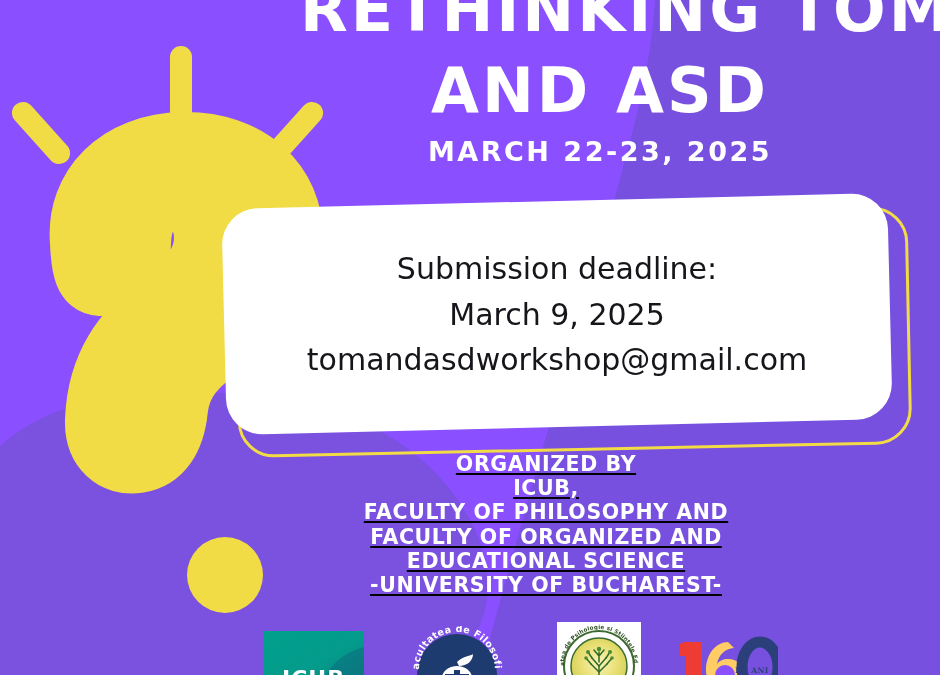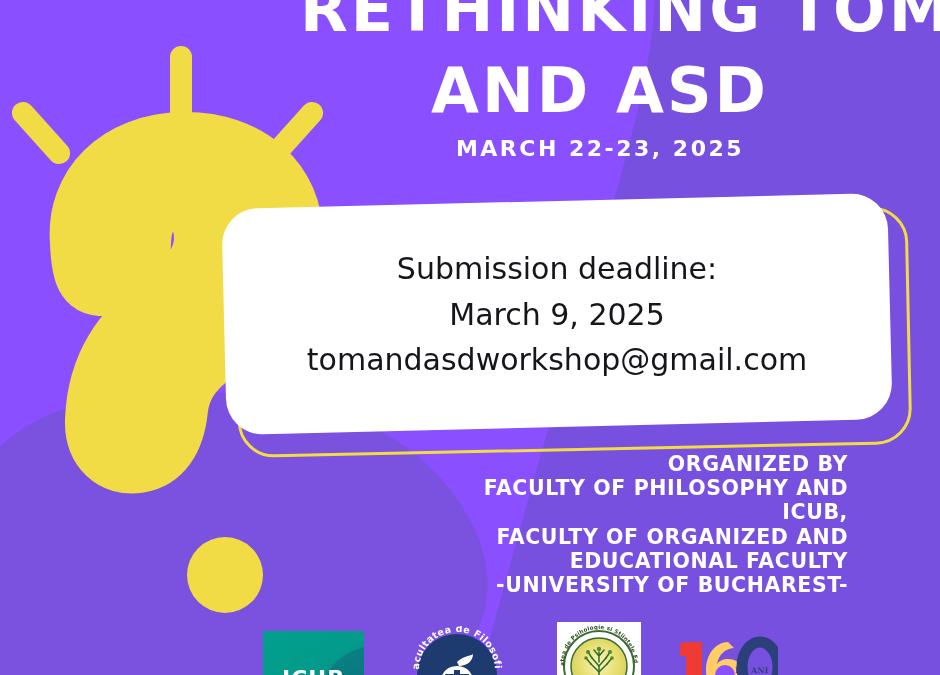--- a/index.html
+++ b/index.html
@@ -52,21 +52,21 @@
 
   .date-line {
     position: absolute;
     left: 300px;
     top: 136px;
     width: 600px;
     text-align: center;
     z-index: 6;
     font-family: "DejaVu Sans", sans-serif;
     font-weight: 700;
-    font-size: 22px;
+    font-size: 27px;
     letter-spacing: 2.5px;
     color: #FFFFFF;
     white-space: nowrap;
   }
 
   
   .card-outline {
     position: absolute;
     left: 236px;
     top: 213px;
@@ -103,25 +103,26 @@
     font-weight: 400;
     font-size: 30px;
     line-height: 1.52;
     color: #17151A;
     white-space: nowrap;
   }
 
   
   .organizers {
     position: absolute;
-    left: 228px;
+    left: 236px;
     top: 452px;
     width: 620px;
-    text-align: right;
+    text-align: center;
     z-index: 6;
+    text-decoration: underline;
   }
   .org-line {
     font-family: "DejaVu Sans", sans-serif;
     font-weight: 700;
     font-size: 20.5px;
     line-height: 1.18;
     letter-spacing: 0.6px;
     color: #FFFFFF;
     white-space: nowrap;
   }
@@ -216,24 +217,24 @@
   <div class="info-card">
     <div class="card-inner">
       <div class="card-line">Submission deadline:</div>
       <div class="card-line">March 9, 2025</div>
       <div class="card-line">tomandasdworkshop@gmail.com</div>
     </div>
   </div>
 
   <div class="organizers">
     <div class="org-line">ORGANIZED BY</div>
+    <div class="org-line">ICUB,</div>
     <div class="org-line">FACULTY OF PHILOSOPHY AND</div>
-    <div class="org-line">ICUB,</div>
     <div class="org-line">FACULTY OF ORGANIZED AND</div>
-    <div class="org-line">EDUCATIONAL FACULTY</div>
+    <div class="org-line">EDUCATIONAL SCIENCE</div>
     <div class="org-line">-UNIVERSITY OF BUCHAREST-</div>
   </div>
 
   <div class="logos">
 
     <div class="logo logo-icub">
       <svg viewBox="0 0 101 60" width="101" height="60">
         <defs>
           <linearGradient id="icubg" x1="0" y1="0" x2="1" y2="1">
             <stop offset="0%" stop-color="#00A08C"></stop>

